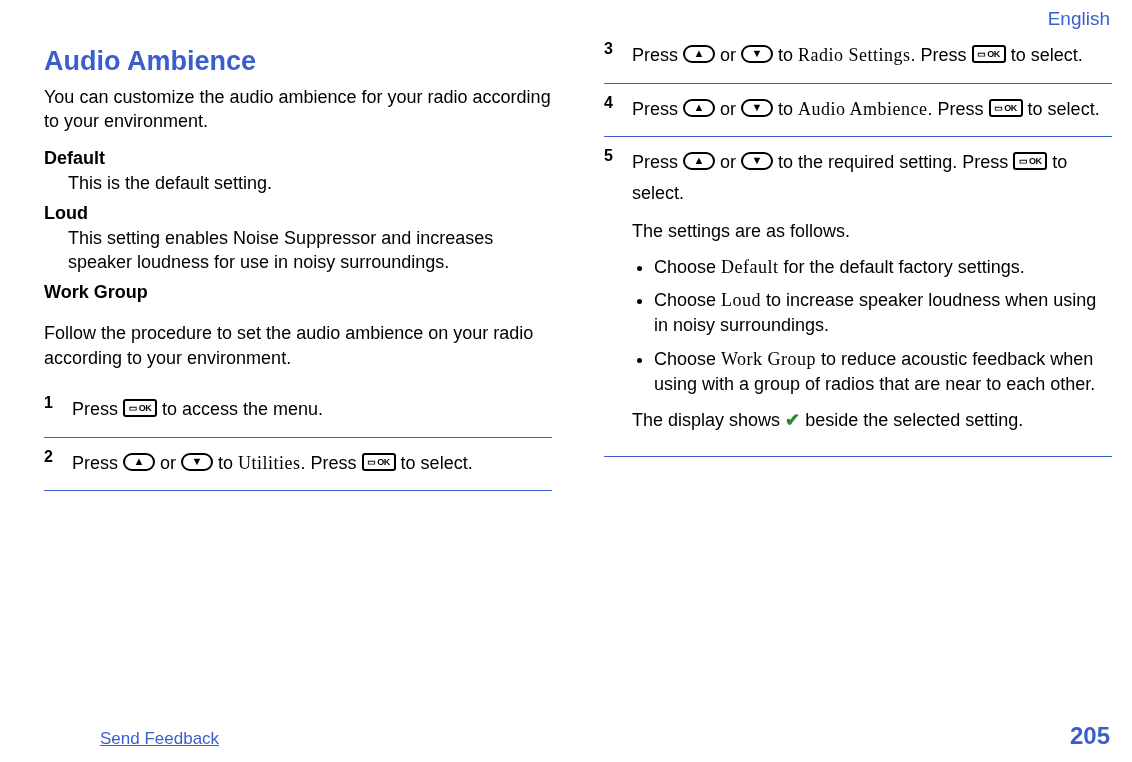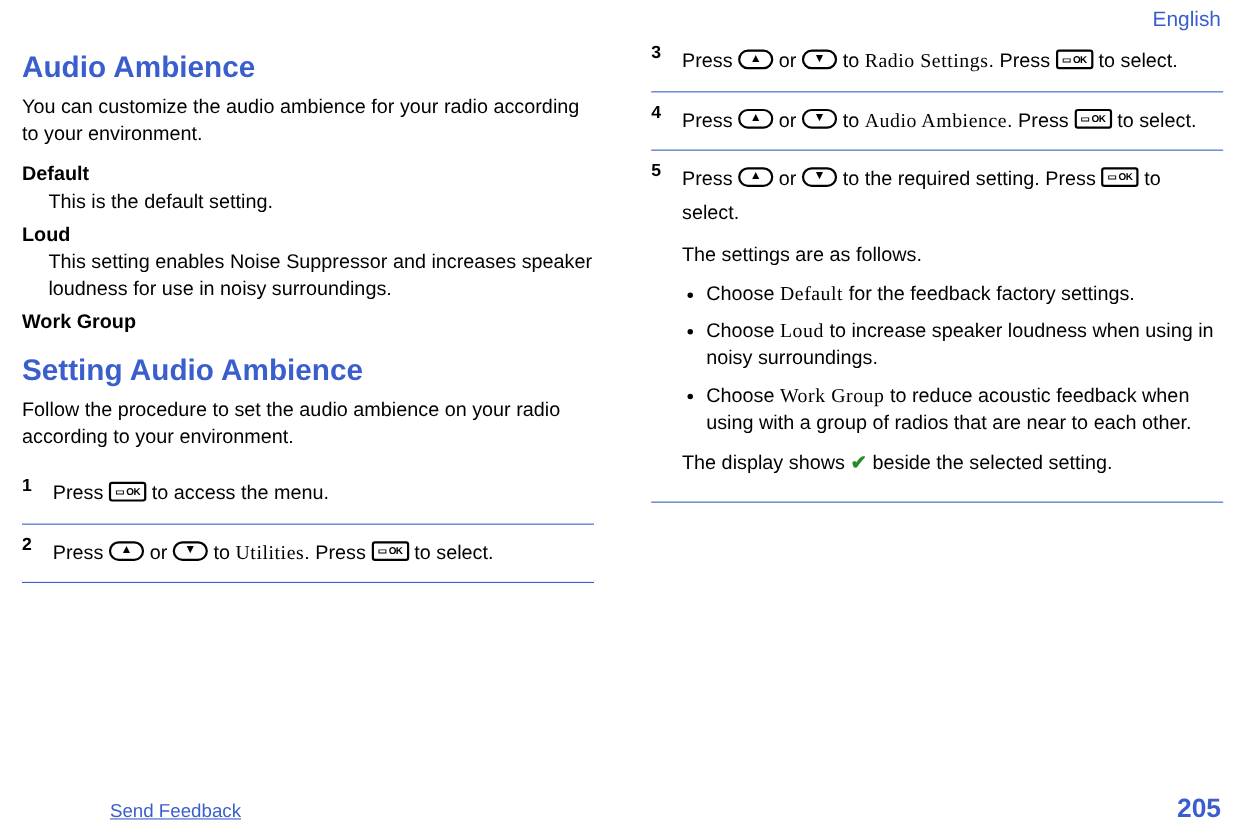--- a/index.html
+++ b/index.html
@@ -17,20 +17,21 @@
     text-align: right;
     padding: 8px 22px 0 0;
     font-weight: normal;
     color: #3a5fcd;
     font-size: 19px;
   }
   .columns {
     display: flex;
     padding: 0 20px;
     gap: 52px;
+    margin-left: 24px;
   }
   .col {
     flex: 1;
     min-width: 0;
   }
   h2.section-title {
     color: #3a5fcd;
     font-size: 27px;
     font-weight: bold;
     margin: 16px 0 8px 0;
@@ -145,21 +146,20 @@
     <p class="intro">You can customize the audio ambience for your radio according to your environment.</p>
 
     <div class="deflist">
       <div class="def-term">Default</div>
       <div class="def-desc">This is the default setting.</div>
       <div class="def-term">Loud</div>
       <div class="def-desc">This setting enables Noise Suppressor and increases speaker loudness for use in noisy surroundings.</div>
       <div class="def-term">Work Group</div>
     </div>
 
-    <h2 class="section-title">Setting Audio Ambience</h2>
     <p class="intro">Follow the procedure to set the audio ambience on your radio according to your environment.</p>
 
     <div class="steps">
       <div class="step">
         <div class="step-num">1</div>
         <div class="step-body">
           <span>Press </span>
           <span class="ok-btn"></span>
           <span> to access the menu.</span>
         </div>
@@ -217,21 +217,21 @@
             <span class="arrow-btn">▲</span>
             <span> or </span>
             <span class="arrow-btn">▼</span>
             <span> to the required setting. Press </span>
             <span class="ok-btn"></span>
             <span> to select.</span>
           </p>
           <p>The settings are as follows.</p>
           <ul>
             <li>
-              <span>Choose </span><span class="mono">Default</span><span> for the feedback factory settings.</span>
+              <span>Choose </span><span class="mono">Default</span><span> for the default factory settings.</span>
             </li>
             <li>
               <span>Choose </span><span class="mono">Loud</span><span> to increase speaker loudness when using in noisy surroundings.</span>
             </li>
             <li>
               <span>Choose </span><span class="mono">Work Group</span><span> to reduce acoustic feedback when using with a group of radios that are near to each other.</span>
             </li>
           </ul>
           <p>
             <span>The display shows </span><span class="check">✔</span><span> beside the selected setting.</span>

